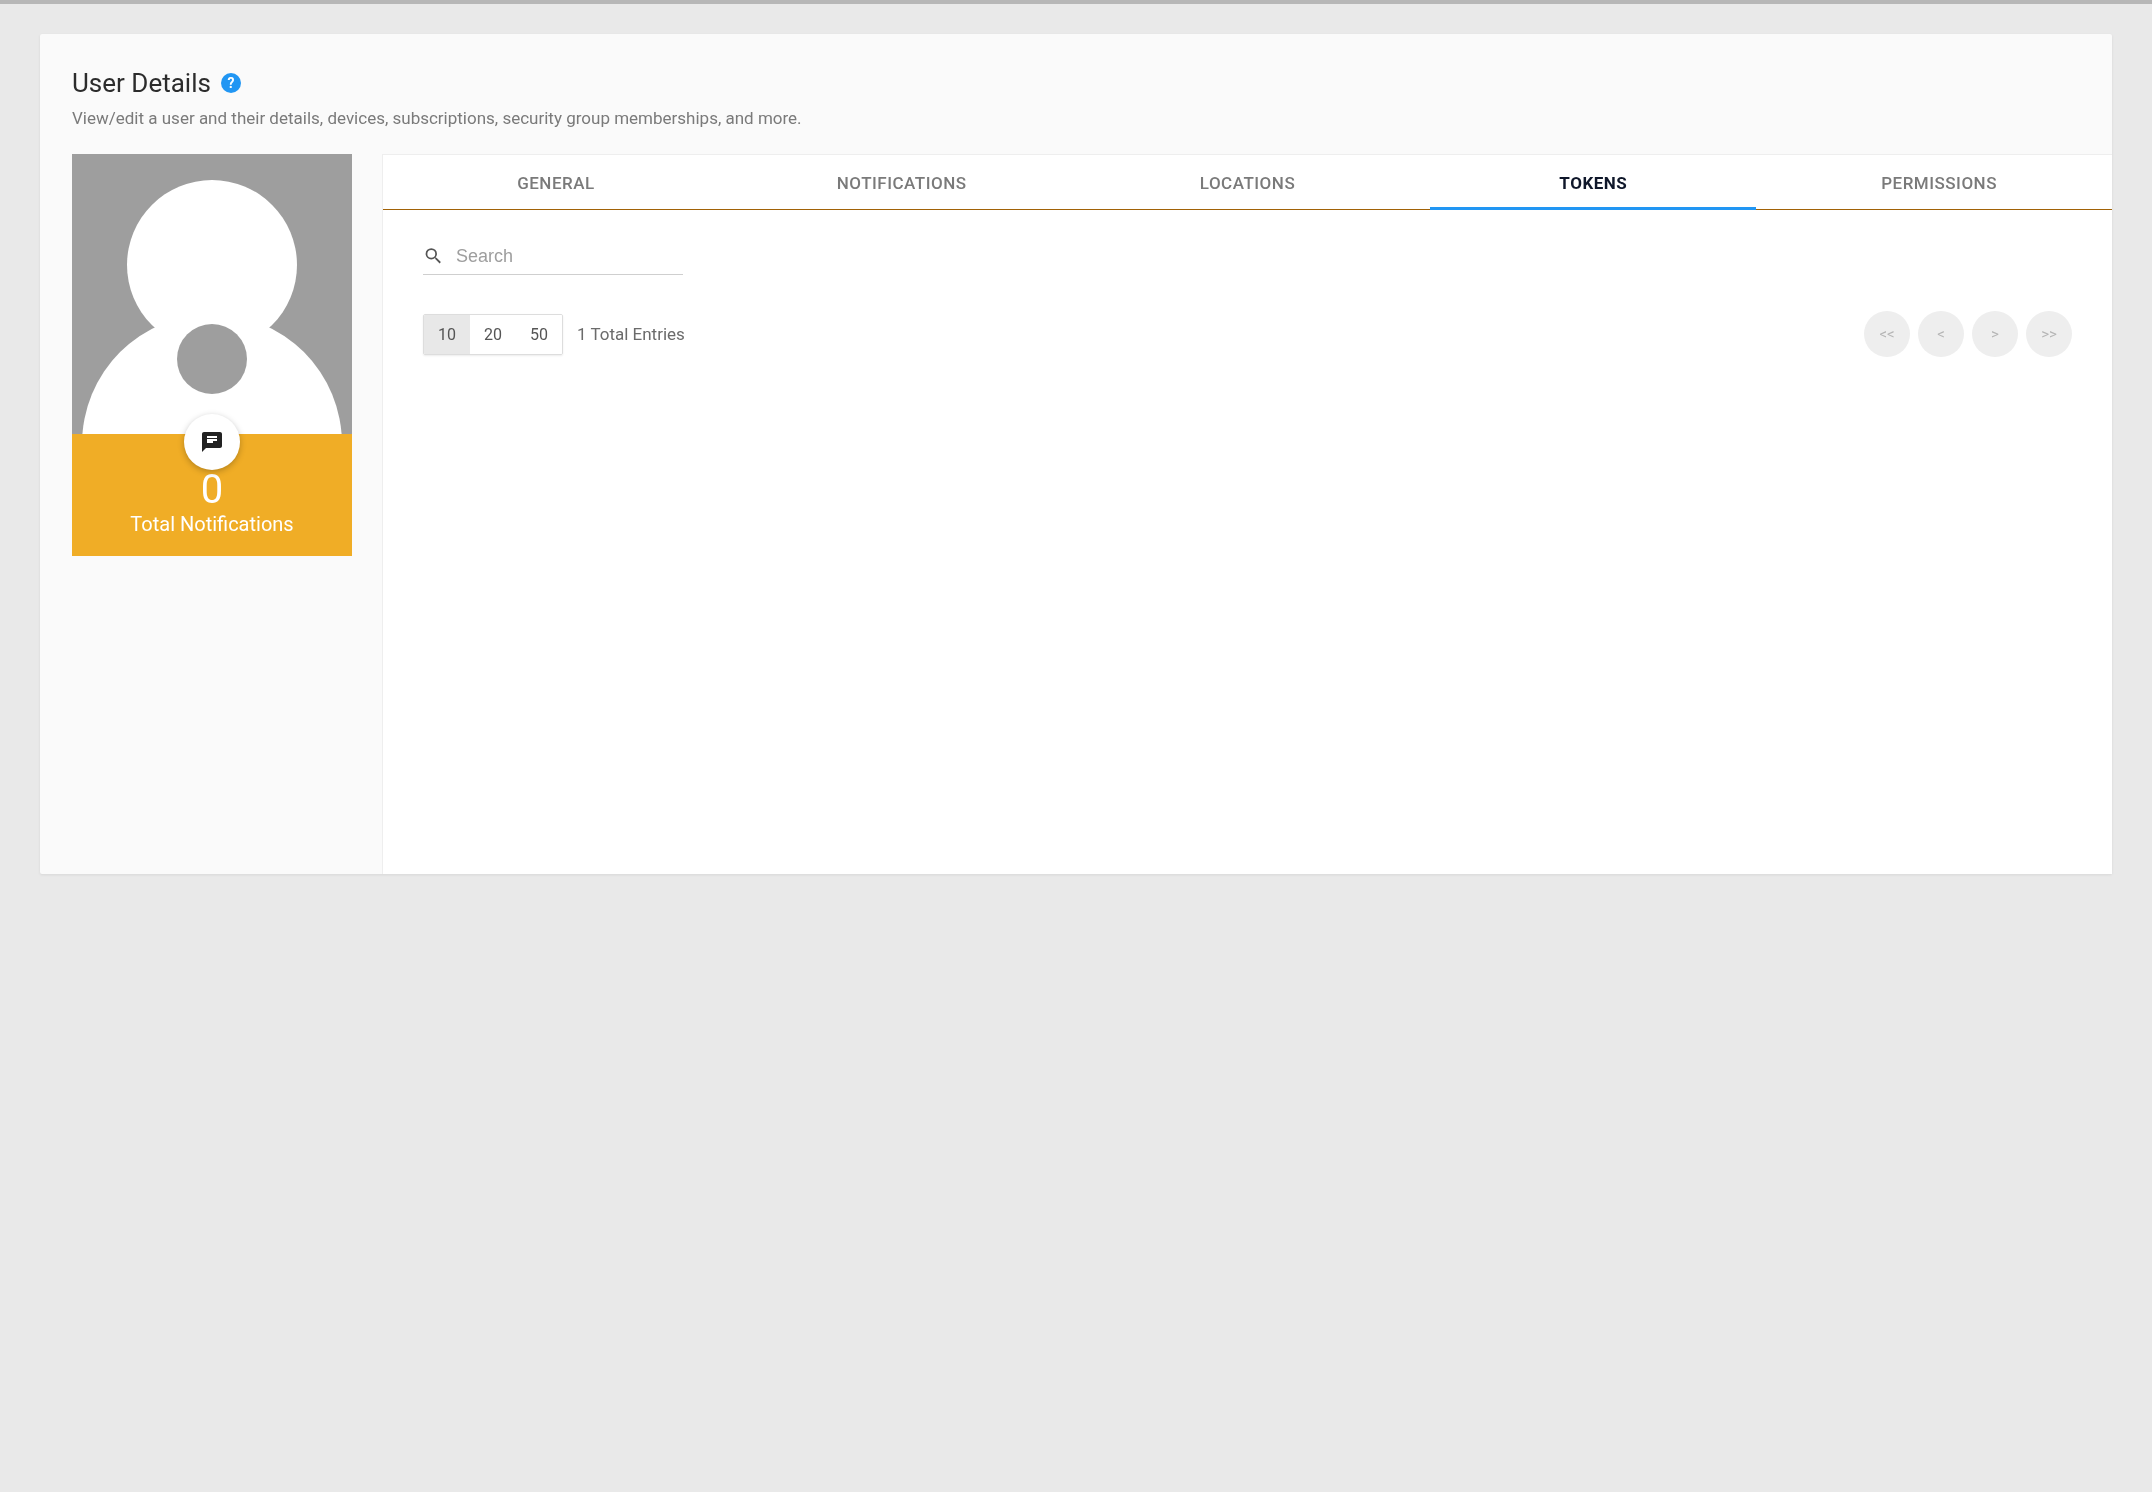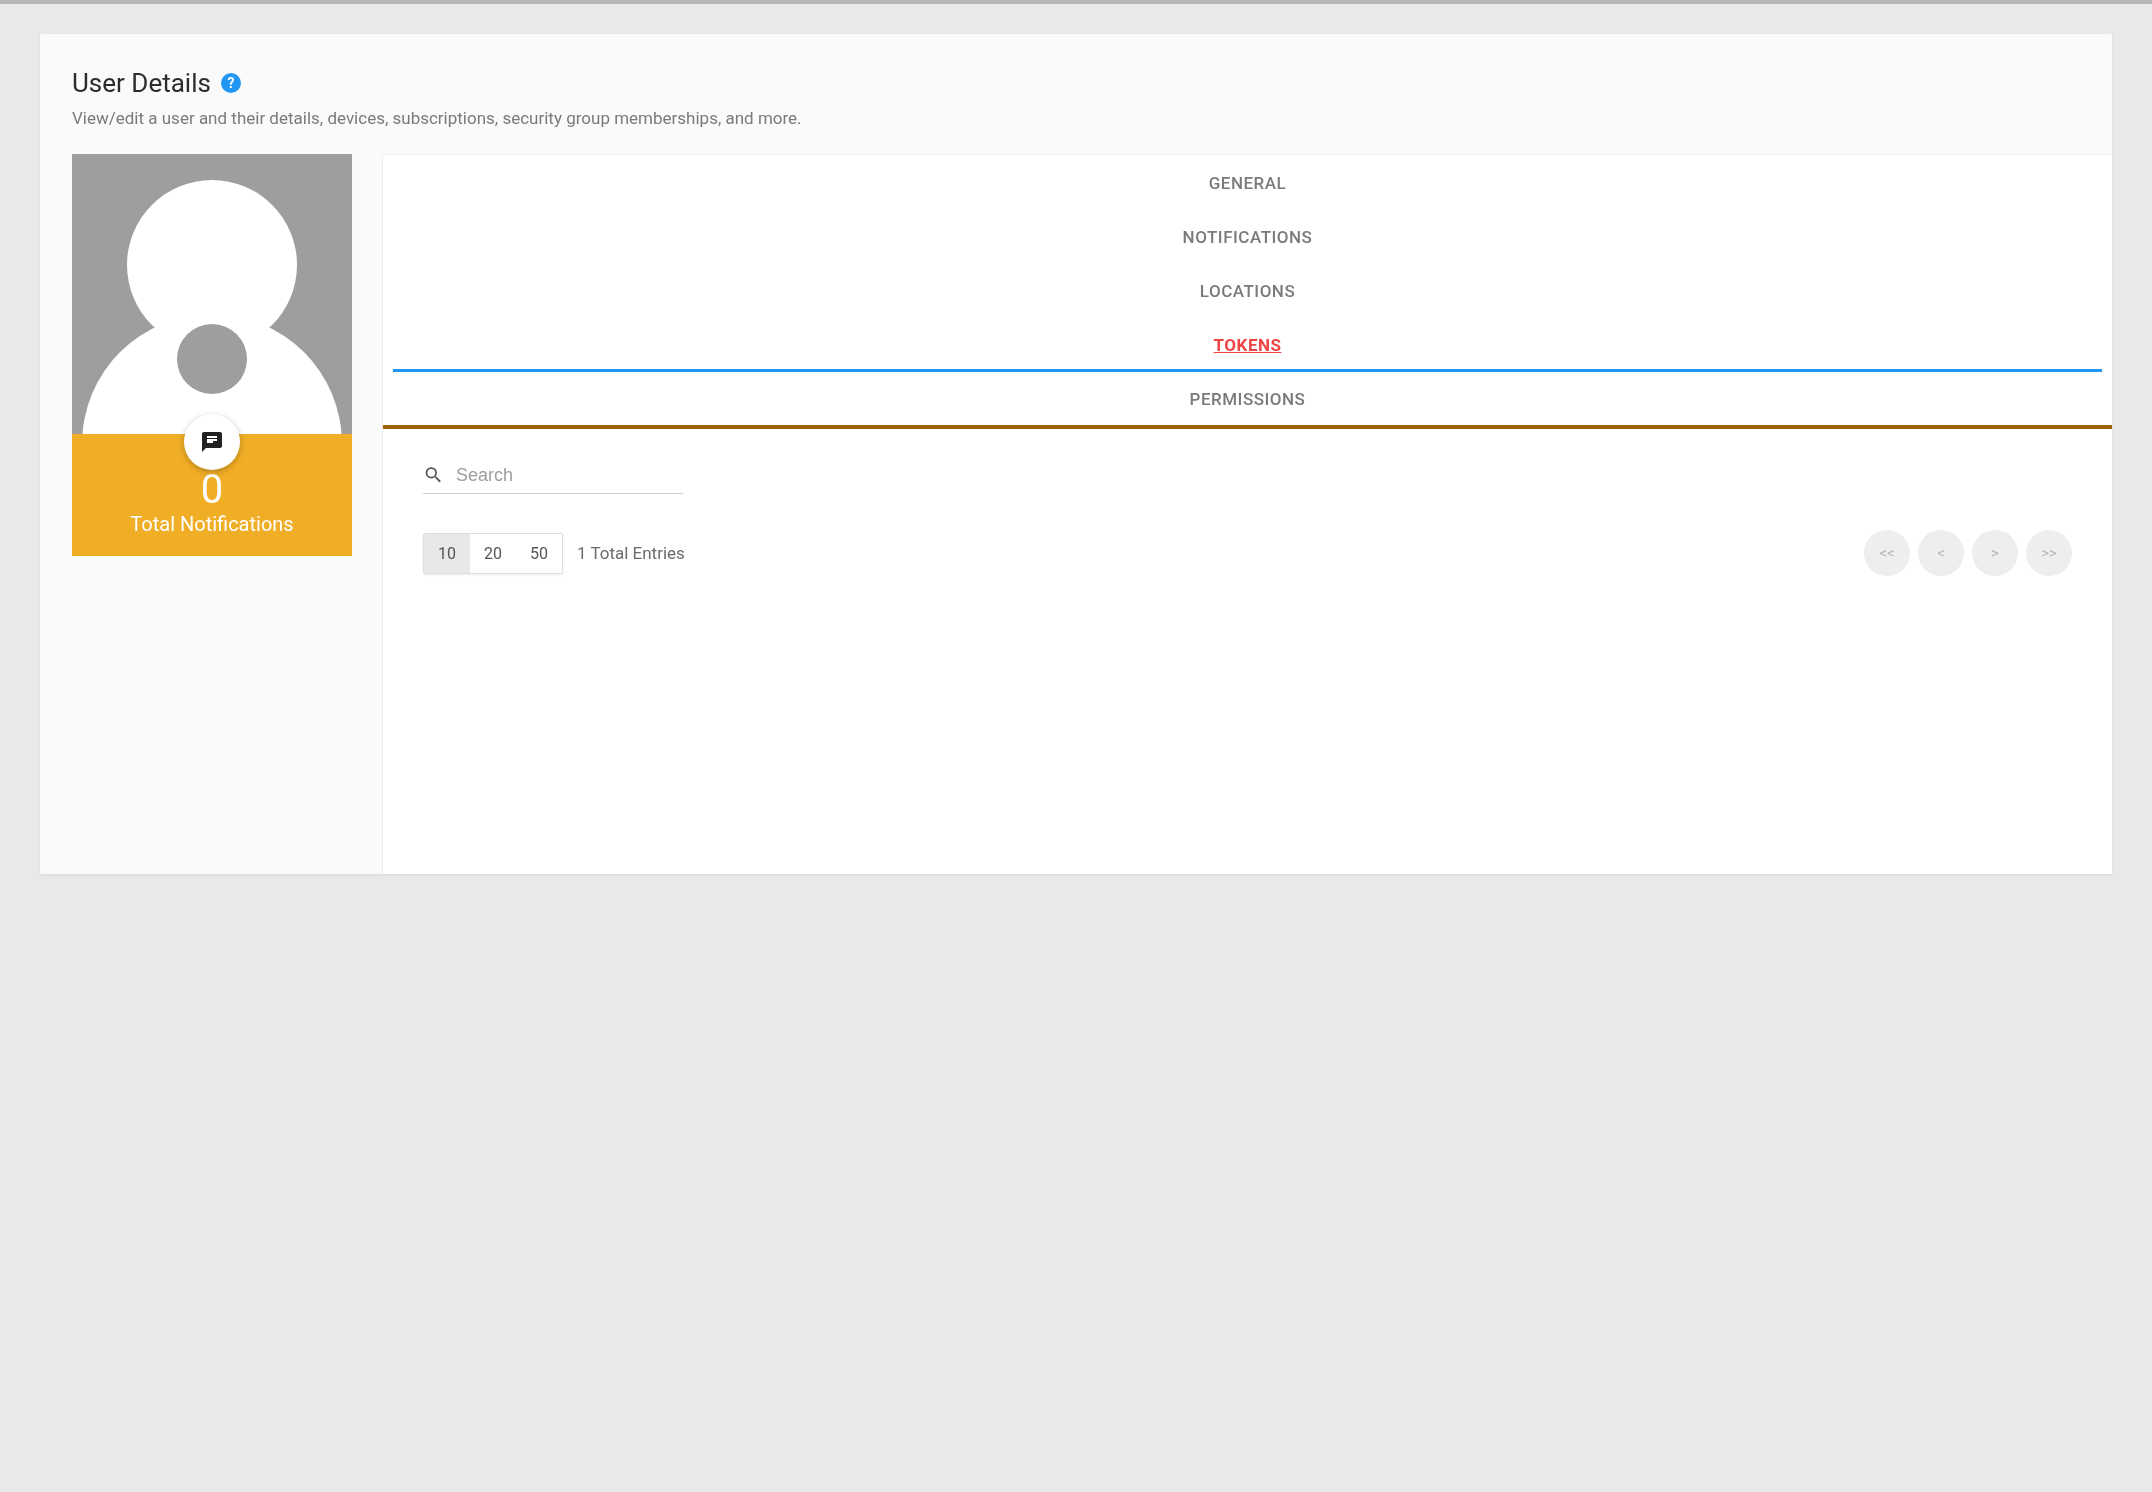--- a/index.html
+++ b/index.html
@@ -170,38 +170,36 @@
   .main {
     flex: 1;
     background: #fff;
     margin-left: 30px;
     min-height: 720px;
     border-left: 1px solid #eee;
     border-top: 1px solid #eee;
   }
   .tabs {
     display: flex;
-    border-bottom: 4px solid #a16207;
-    flex-direction: column;
+    border-bottom: 1px solid #a16207;
   }
   .tab {
     flex: 1;
     text-align: center;
     padding: 18px 10px 16px 10px;
     font-size: 17px;
     letter-spacing: 0.5px;
     color: #7a7a7a;
     font-weight: 500;
     cursor: pointer;
     position: relative;
   }
   .tab.active {
-    color: #ef4444;
+    color: #0f172a;
     font-weight: 700;
-    text-decoration: underline;
   }
   .tab.active::after {
     content: "";
     position: absolute;
     bottom: -1px;
     left: 10px;
     right: 10px;
     height: 3px;
     background: #2196f3;
   }

